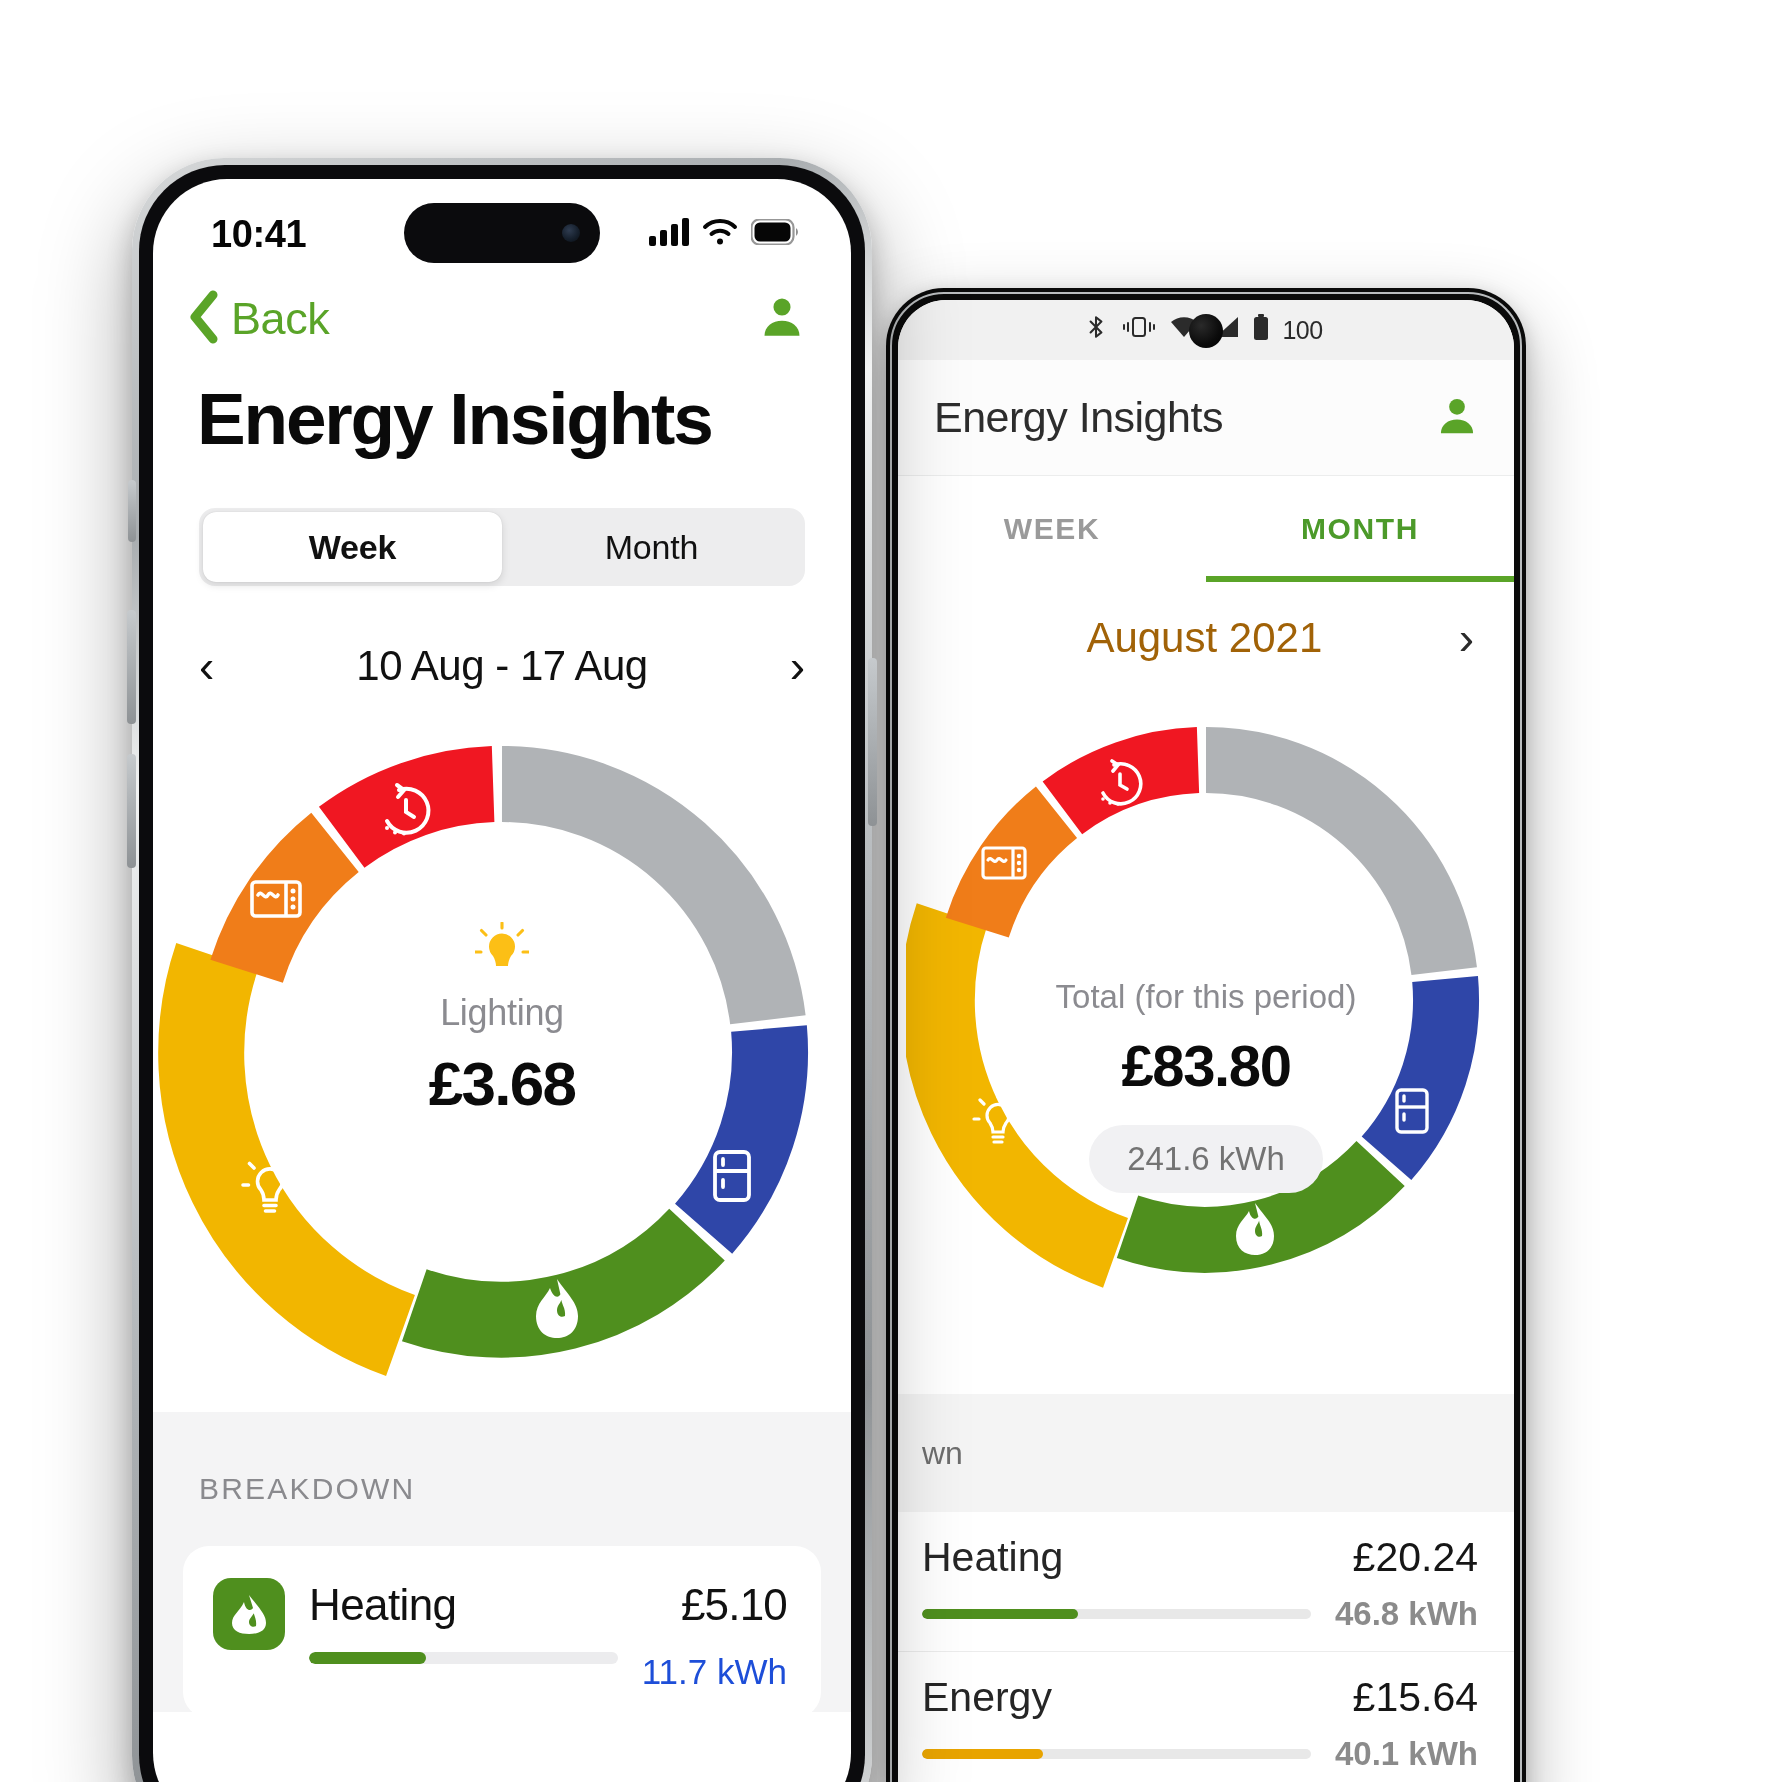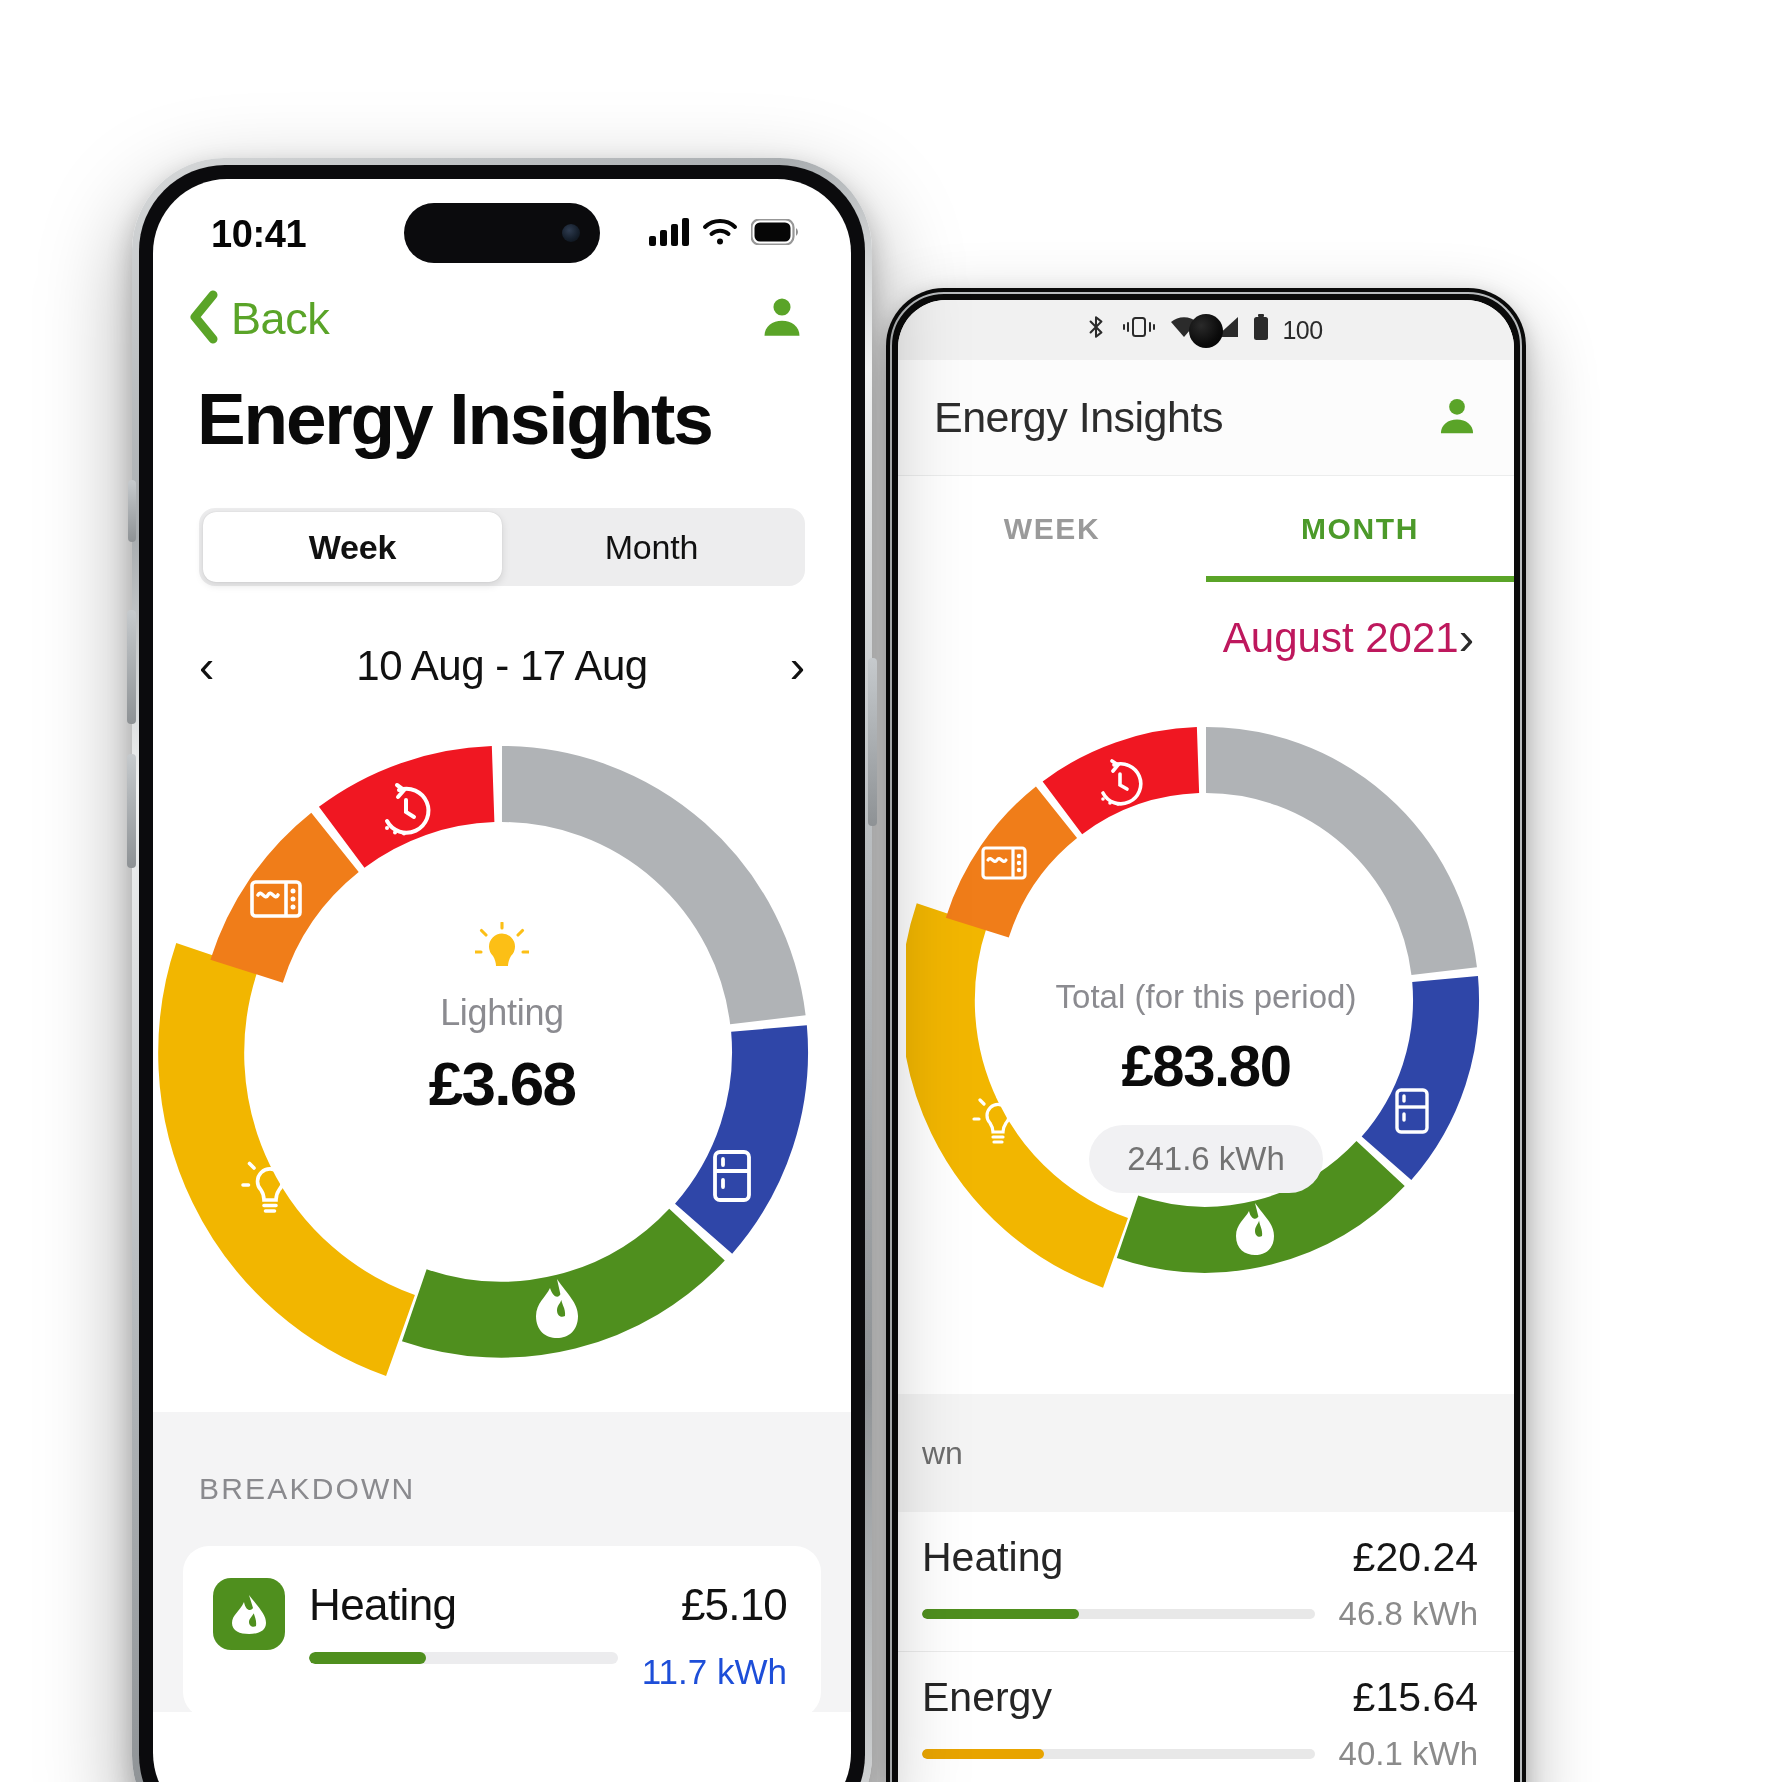--- a/index.html
+++ b/index.html
@@ -61,37 +61,37 @@
     font-size:30px; letter-spacing:1.6px; font-weight:bold; color:#9a9a9a;
   }
   .and-tab.active { color:#4c9a2a; }
   .and-tab-indicator {
     position:absolute; bottom:0; height:6px; background:#5aa428;
   }
   .and-period {
     height: 112px; display:flex; align-items:center; justify-content:space-between;
     padding: 0 40px 0 52px; background:#fff;
   }
-  .and-period-label { font-size:42px; color:#be185d; flex:1; text-align:right; }
+  .and-period-label { font-size:42px; color:#a16207; flex:1; text-align:center; }
   .and-chev { font-size:46px; color:#2b2b2b; line-height:1; }
 
   .and-donut-wrap { height: 700px; background:#fff; position:relative; }
   .and-breakdown-head {
     height: 118px; background:#f4f4f4; display:flex; align-items:center;
     padding-left: 24px; font-size:32px; color:#6d6d6d;
   }
   .and-list { background:#fff; }
   .and-row { padding: 22px 36px 18px 24px; border-bottom:1px solid #ececec; }
   .and-row-top { display:flex; align-items:baseline; justify-content:space-between; }
   .and-row-name { font-size:41px; color:#262626; }
   .and-row-cost { font-size:41px; color:#161616; }
   .and-row-bot { display:flex; align-items:center; justify-content:space-between; margin-top:14px; gap:24px; }
   .and-bar-track { flex:1; height:10px; background:#e8e8e8; border-radius:5px; overflow:hidden; }
   .and-bar-fill { height:100%; border-radius:5px; }
-  .and-row-kwh { font-size:33px; color:#8b8b8b; white-space:nowrap; }
+  .and-row-kwh { font-size:33px; color:#8b8b8b; white-space:nowrap;font-weight:bold; }
 
   
   #iphone {
     position:absolute;
     left: 132px; top: 158px;
     width: 740px; height: 1690px;
     background: linear-gradient(150deg,#d7d9da 0%, #a9adb0 18%, #f2f3f3 30%, #babec1 52%, #8e9295 78%, #d9dbdc 100%);
     border-radius: 92px;
     z-index: 5;
     padding: 7px;

